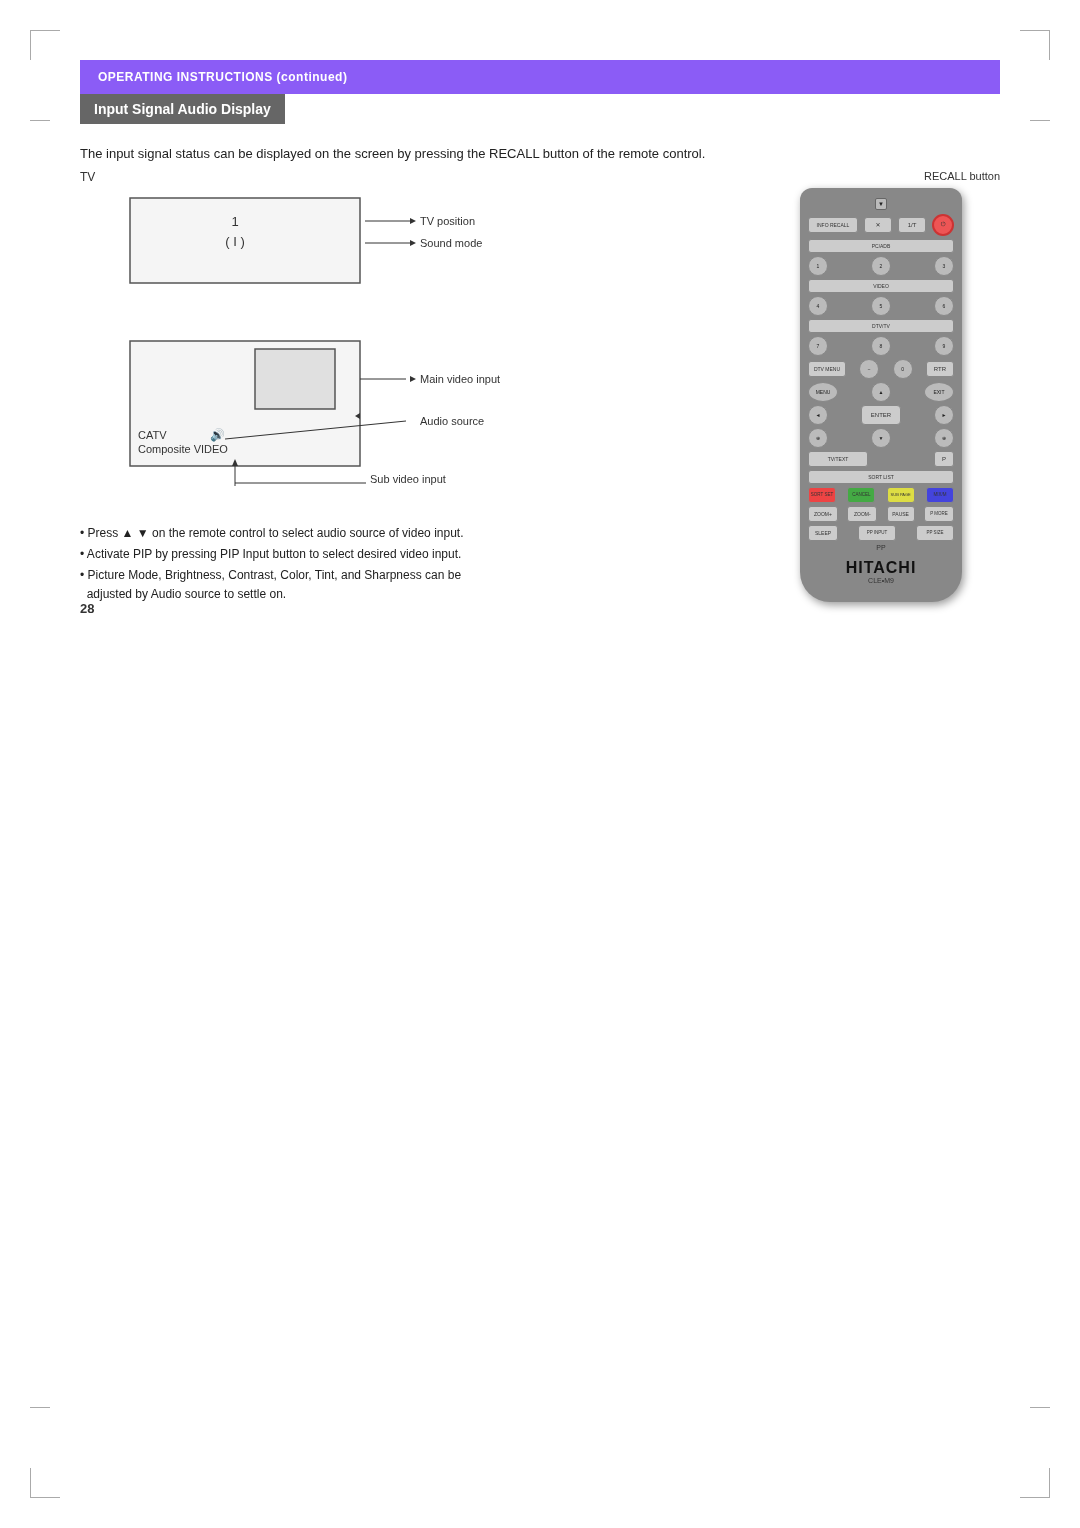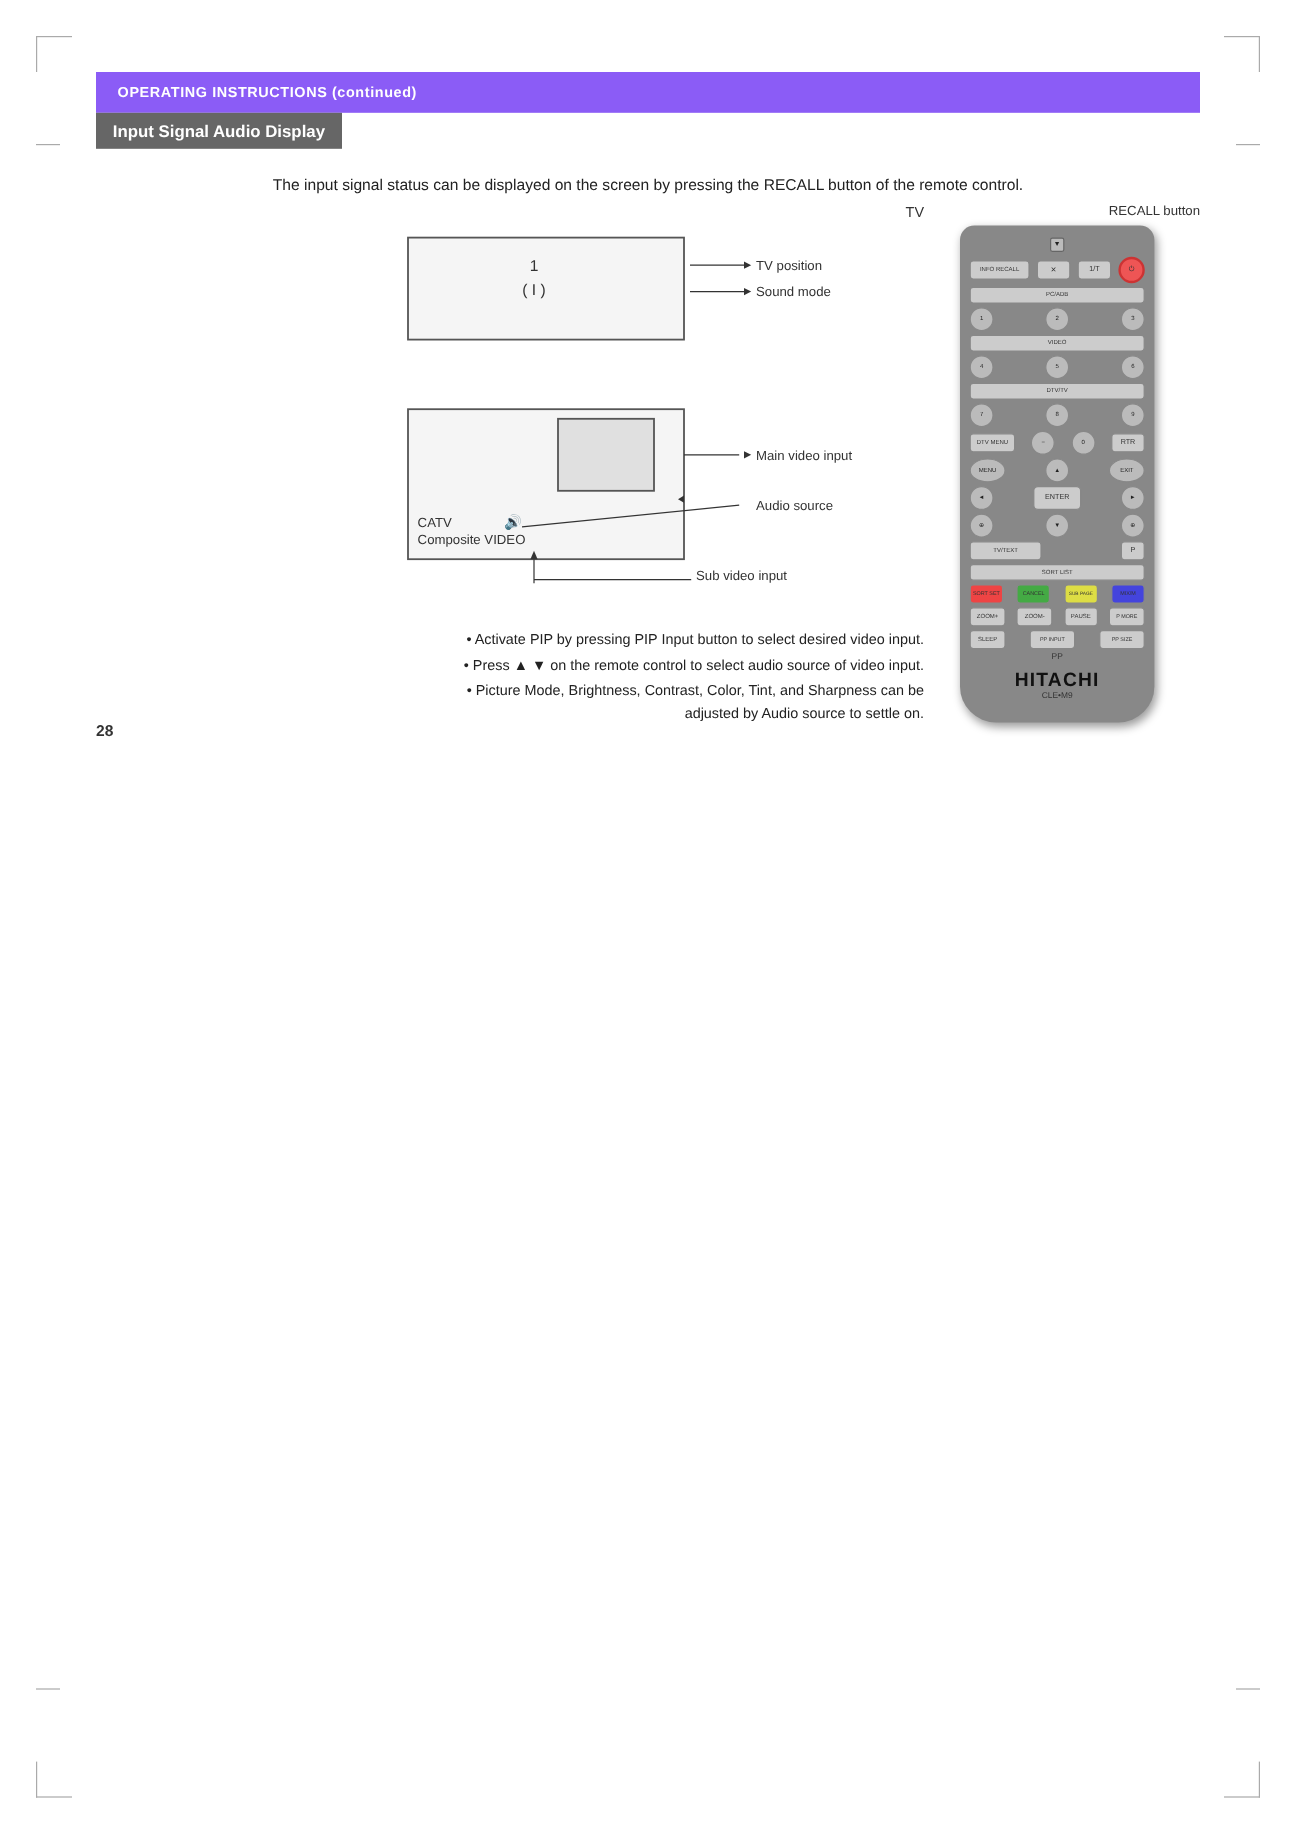--- a/index.html
+++ b/index.html
@@ -84,39 +84,37 @@
       font-weight: bold;
       padding: 7px 14px;
       display: inline-block;
       margin-bottom: 20px;
     }
 
     .intro-text {
       margin-bottom: 6px;
       font-size: 13px;
       line-height: 1.5;
-      text-align: center;
     }
 
     .intro-note {
       margin-bottom: 28px;
       font-size: 13px;
       line-height: 1.5;
     }
 
     .main-content {
       display: flex;
       gap: 30px;
       align-items: flex-start;
     }
 
     .left-section {
       flex: 1;
       min-width: 0;
-      text-align: right;
     }
 
     .right-section {
       width: 200px;
       flex-shrink: 0;
     }
 
     
     .diagram-label {
       font-size: 12px;
@@ -311,22 +309,22 @@
           <text x="340" y="94" font-size="11" fill="#333" font-family="Arial">Audio source</text>
 
           <line x1="155" y1="135" x2="155" y2="155" stroke="#333" stroke-width="1"></line>
           <polygon points="152,135 155,128 158,135" fill="#333"></polygon>
           <text x="290" y="152" font-size="11" fill="#333" font-family="Arial">Sub video input</text>
           <line x1="155" y1="152" x2="286" y2="152" stroke="#333" stroke-width="1"></line>
         </svg>
       </div>
 
       <div class="bullet-notes">
+        <p class="bullet-note">• Press ▲ ▼  on the remote control to select audio source of video input.</p>
         <p class="bullet-note">• Activate PIP by pressing PIP Input button to select desired video input.</p>
-        <p class="bullet-note">• Press ▲ ▼  on the remote control to select audio source of video input.</p>
         <p class="bullet-note">• Picture Mode, Brightness, Contrast, Color, Tint, and Sharpness can be<br>&nbsp;&nbsp;adjusted by Audio source to settle on.</p>
       </div>
     </div>
 
     <div class="right-section">
       <div class="recall-label">
         <span>RECALL button</span>
       </div>
 
       <div class="remote-control">

